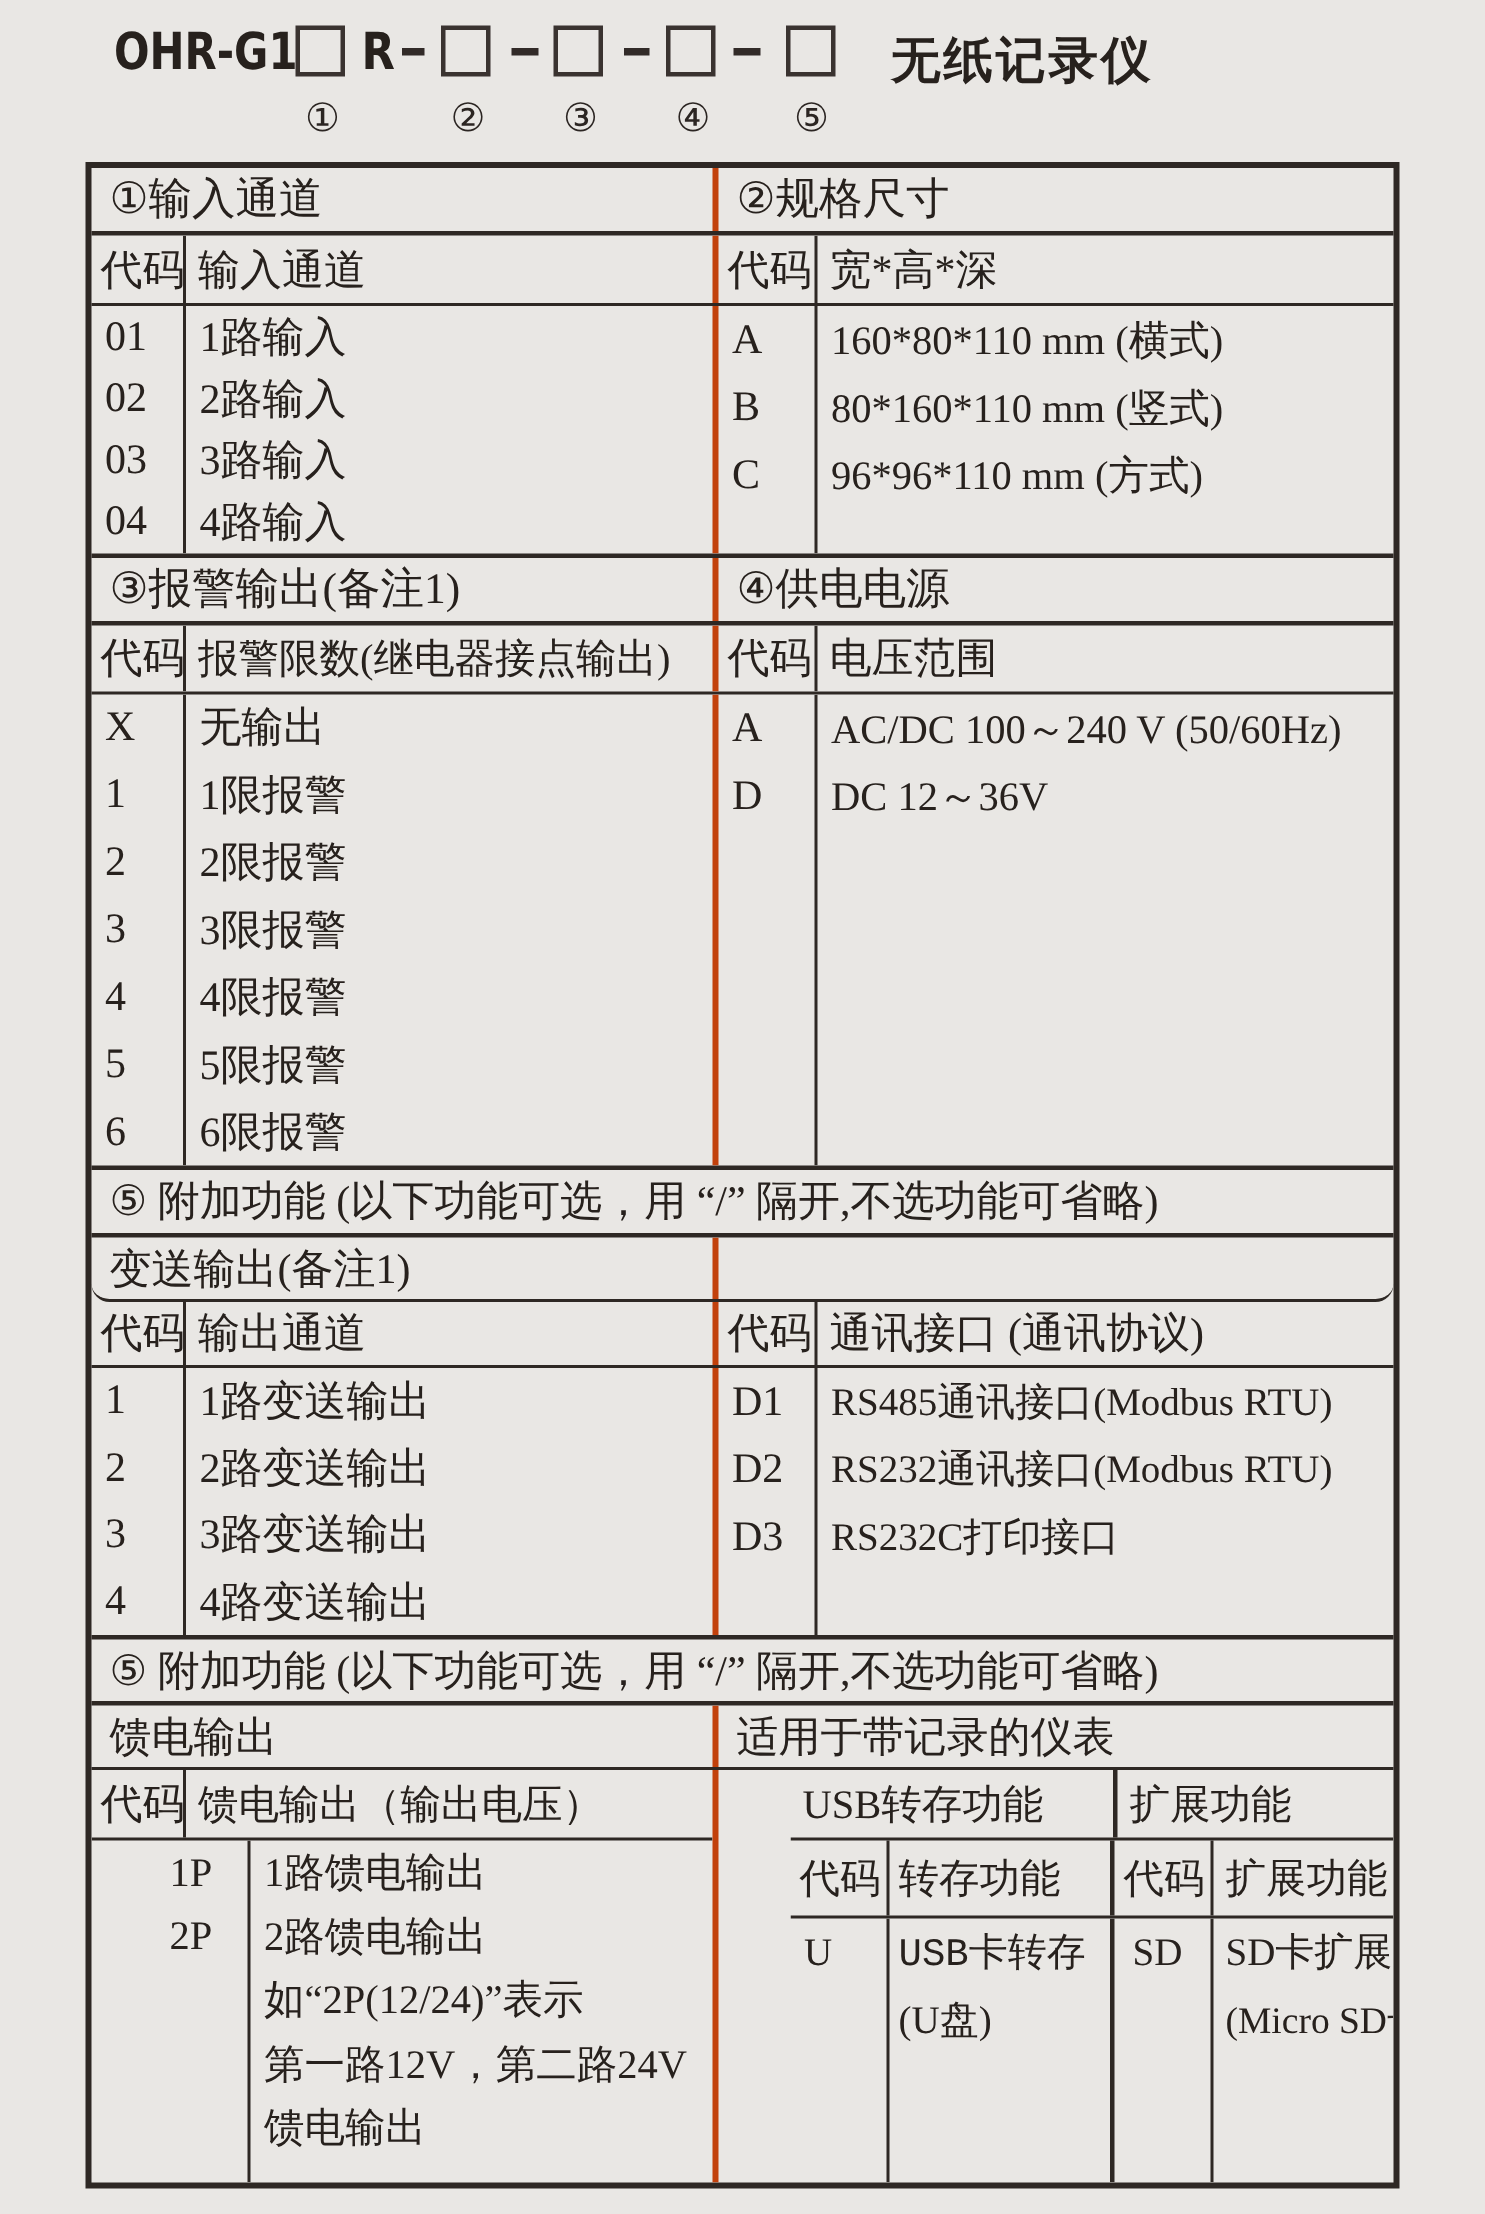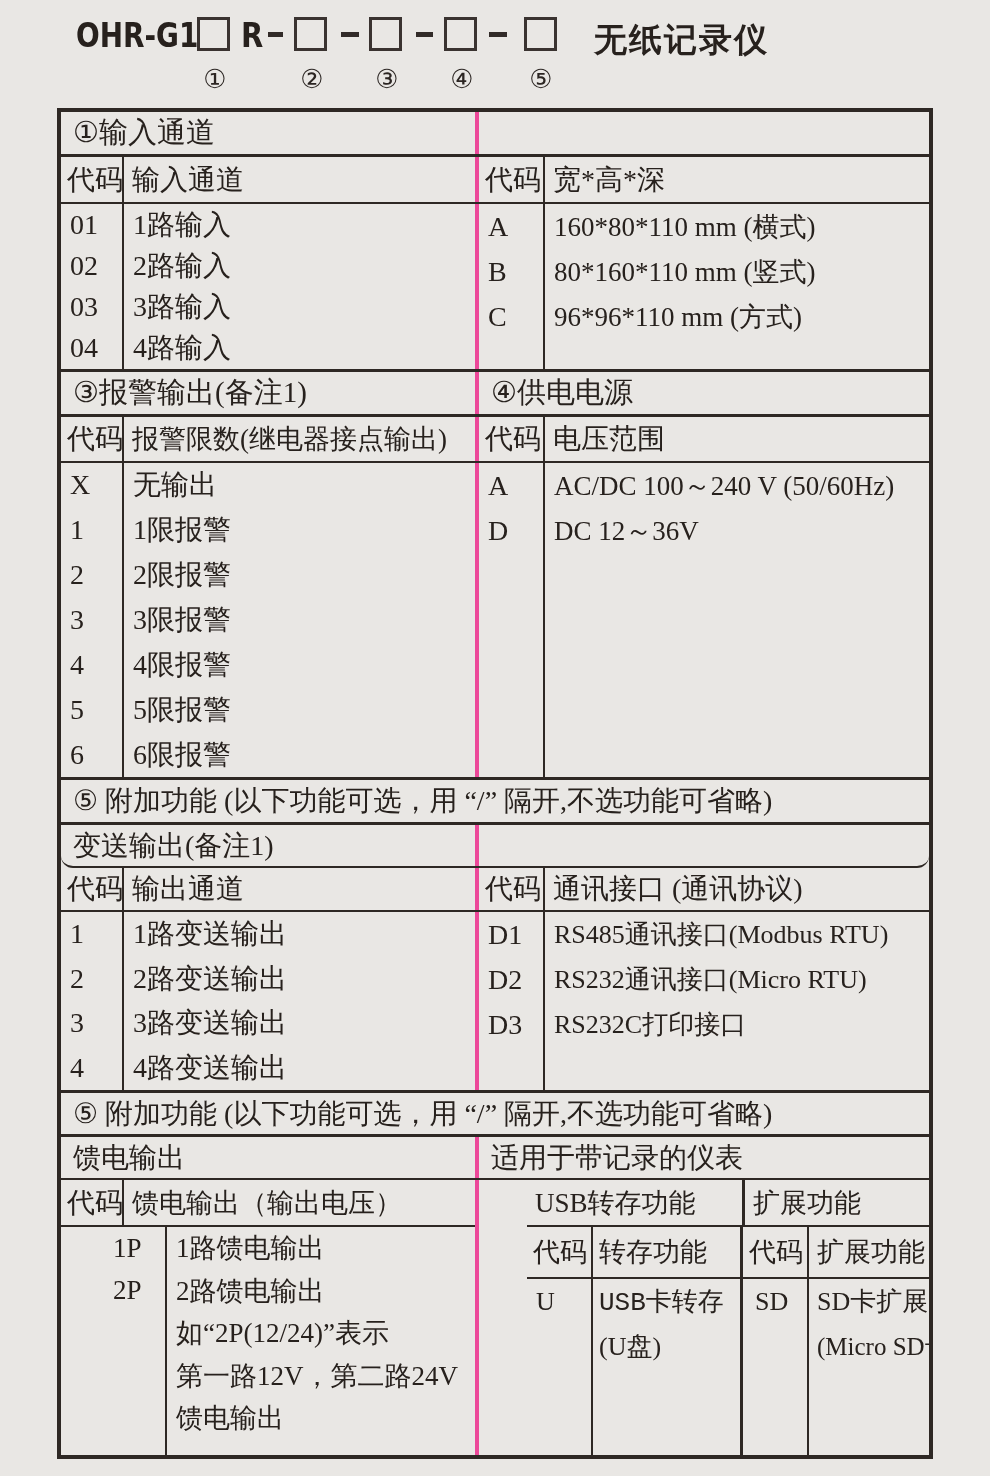--- a/index.html
+++ b/index.html
@@ -33,21 +33,21 @@
   }
   
   .tbl{
     position:absolute;left:57px;top:108px;width:876px;height:1351px;
     border:4px solid #2e2824;box-sizing:border-box;
     display:flex;flex-direction:column;background:#e9e7e4;
   }
   .band{display:flex;box-sizing:border-box;flex:0 0 auto;overflow:hidden;}
   .bb3{border-bottom:3px solid #2e2824;}
   .bb2{border-bottom:2px solid #2e2824;}
-  .lh{width:418px;border-right:4px solid #ec4899;box-sizing:border-box;display:flex;flex:0 0 auto;overflow:hidden;}
+  .lh{width:418px;border-right:4px solid #c2410c;box-sizing:border-box;display:flex;flex:0 0 auto;overflow:hidden;}
   .rh{flex:1;display:flex;overflow:hidden;}
   .col{display:flex;flex-direction:column;box-sizing:border-box;overflow:hidden;}
   .sec-h{flex:1;display:flex;align-items:center;padding-left:12px;font-size:29px;white-space:nowrap;}
   .code-h{display:flex;align-items:center;padding-left:6px;font-size:28px;box-sizing:border-box;border-right:2px solid #2e2824;white-space:nowrap;}
   .lab-h{flex:1;display:flex;align-items:center;padding-left:8px;font-size:28px;white-space:nowrap;}
   .code-col{box-sizing:border-box;border-right:2px solid #2e2824;}
   .desc-col{flex:1;}
   .bl{height:45px;display:flex;align-items:center;padding-left:9px;font-size:28px;box-sizing:border-box;white-space:nowrap;}
   .bls{height:42.5px;display:flex;align-items:center;padding-left:9px;font-size:27px;box-sizing:border-box;white-space:nowrap;}
   .w63{width:63px;flex:0 0 63px;}
@@ -88,20 +88,23 @@
   <div class="mark" style="left:387px;">③</div>
   <div class="mark" style="left:462px;">④</div>
   <div class="mark" style="left:541px;">⑤</div>
 
   <div class="tbl">
 
     <div class="band bb3" style="height:45px;">
       <div class="lh">
           <div class="sec-h">①输入通道</div>
         </div>
+      <div class="rh">
+          <div class="sec-h">②规格尺寸</div>
+        </div>
     </div>
 
     <div class="band bb2" style="height:47px;">
       <div class="lh">
         <div class="code-h w63">代码</div>
         <div class="lab-h">输入通道</div>
       </div>
       <div class="rh">
         <div class="code-h w66">代码</div>
         <div class="lab-h">宽*高*深</div>
@@ -227,21 +230,21 @@
         </div>
       </div>
       <div class="rh">
         <div class="col code-col w66">
           <div class="bl">D1</div>
           <div class="bl">D2</div>
           <div class="bl">D3</div>
         </div>
         <div class="col desc-col">
           <div class="bl fs26">RS485通讯接口(Modbus RTU)</div>
-          <div class="bl fs26">RS232通讯接口(Micro RTU)</div>
+          <div class="bl fs26">RS232通讯接口(Modbus RTU)</div>
           <div class="bl fs26">RS232C打印接口</div>
         </div>
       </div>
     </div>
 
     <div class="band bb3" style="height:44px;">
       <div class="full-h">⑤ 附加功能 (以下功能可选，用 “/” 隔开,不选功能可省略)</div>
     </div>
 
     <div class="band bb2" style="height:43px;">

